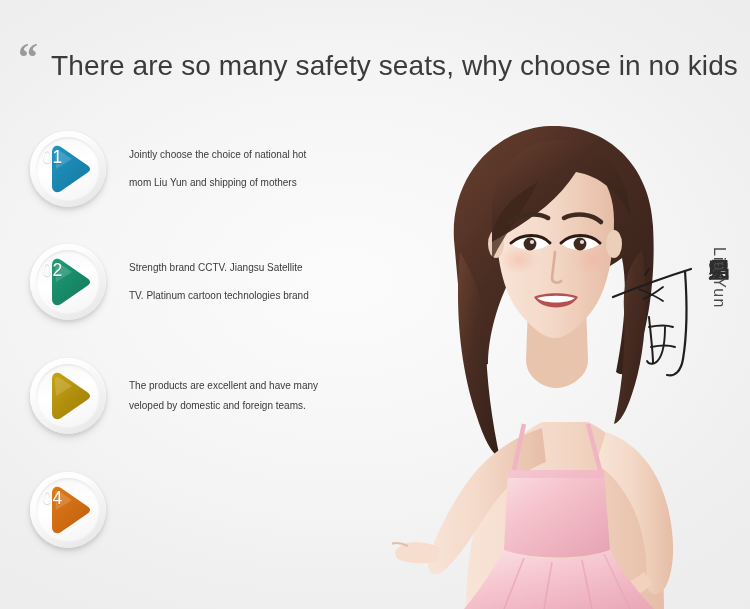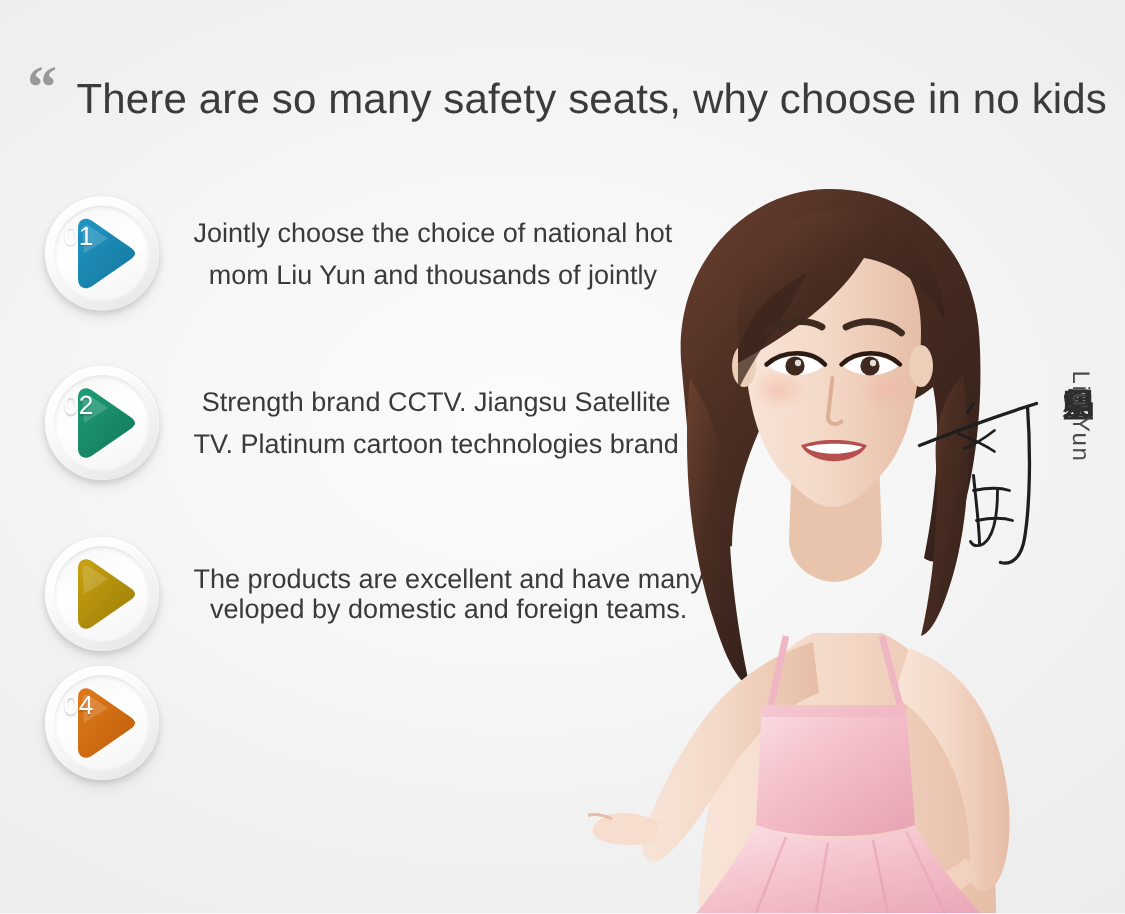--- a/index.html
+++ b/index.html
@@ -44,21 +44,21 @@
   
   .feature-row {
     position:absolute;
     left:30px;
     display:flex;
     align-items:center;
   }
   #feature-0 { top:131px; }
   #feature-1 { top:244px; }
   #feature-2 { top:358px; }
-  #feature-3 { top:444px; }
+  #feature-3 { top:472px; }
 
   
   .badge {
     position:relative;
     width:76px; height:76px;
     border-radius:50%;
     flex:0 0 76px;
     background:linear-gradient(148deg,#ffffff 0%,#fdfdfd 30%,#f2f2f2 62%,#e4e4e4 100%);
     box-shadow:
       0 2px 4px rgba(0,0,0,0.13),
@@ -92,22 +92,21 @@
     color:#ffffff;
     letter-spacing:0.4px;
     z-index:3;
     text-shadow:0 1px 1px rgba(0,0,0,0.18);
   }
 
   
   .feature-text {
     margin-left:23px;
     color:#3a3a3a;
-    font-size:18px;
-    text-align:center;
+    font-size:10px;
   }
   .feature-text .line { white-space:nowrap; }
   .spacing-wide .line { line-height:28px; }
   .spacing-tight .line { line-height:20.5px; }
 
   
   #model {
     position:absolute;
     left:392px; top:92px;
     width:330px; height:517px;
@@ -305,21 +304,21 @@
               </linearGradient>
             </defs>
             <path d="M10 9 C10 4 14 1 19 4 L45 22 C49 25 49 27 45 30 L19 48 C14 51 10 48 10 43 Z" fill="url(#g0)"></path>
             <path d="M13 10 C13 7 15 6 18 8 L30 16 L14 26 Z" fill="#ffffff" opacity="0.16"></path>
           </svg>
         </div>
         <div class="badge-num">01</div>
       </div>
       <div class="feature-text spacing-wide">
         <div class="line">Jointly choose the choice of national hot</div>
-        <div class="line">mom Liu Yun and thousands of jointly</div>
+        <div class="line">mom Liu Yun and shipping of mothers</div>
       </div>
     </div>
     <div class="feature-row" id="feature-1">
       <div class="badge">
         <div class="badge-tri">
           <svg viewBox="0 0 52 52" xmlns="http://www.w3.org/2000/svg">
             <defs>
               <linearGradient id="g1" x1="0" y1="0" x2="0.9" y2="1">
                 <stop offset="0%" stop-color="#1e9e78"></stop>
                 <stop offset="100%" stop-color="#14785a"></stop>

